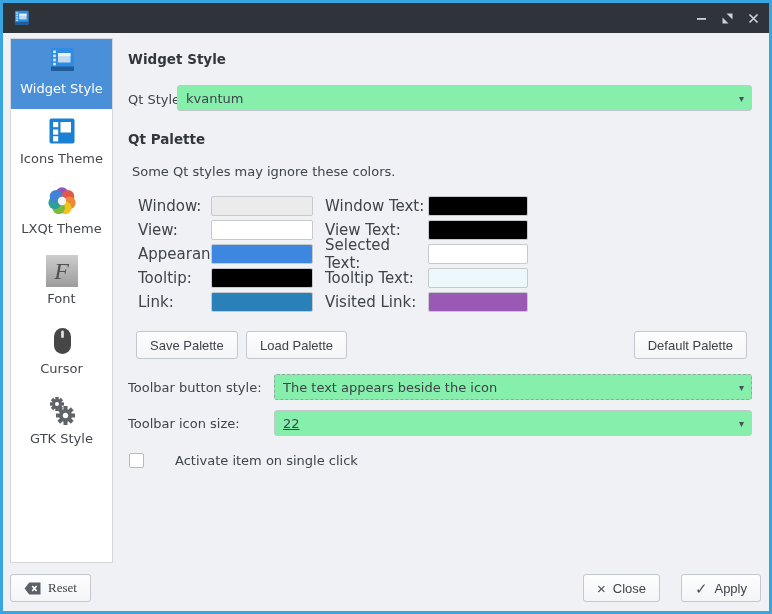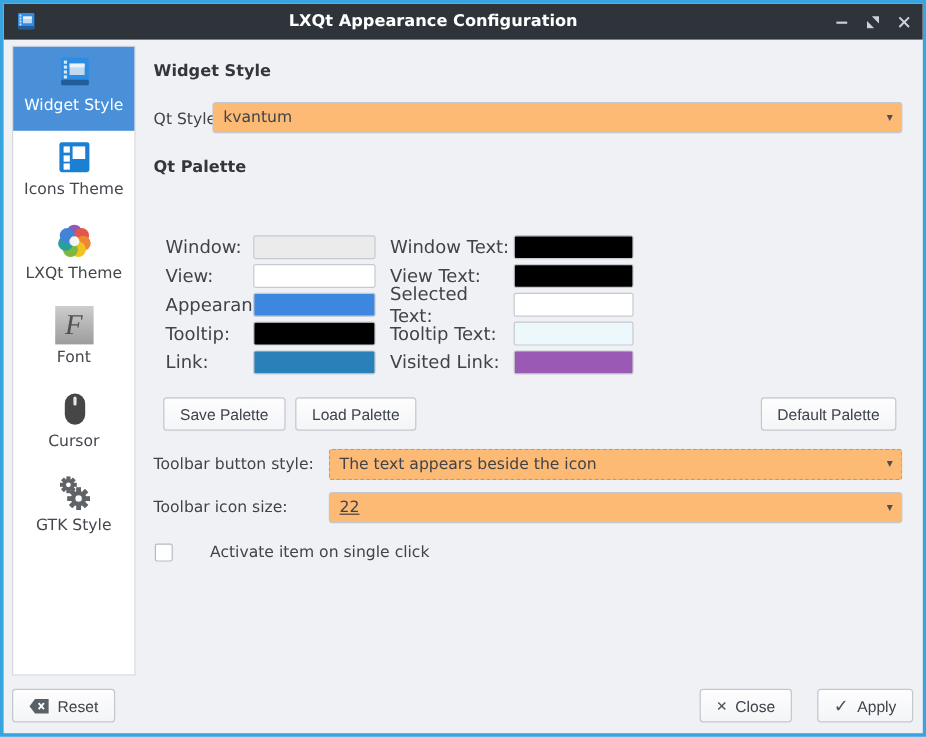--- a/index.html
+++ b/index.html
@@ -42,21 +42,21 @@
   .font-box {
     width:32px; height:32px; background:linear-gradient(180deg,#cdcdcd,#9c9c9c);
     display:flex; align-items:center; justify-content:center;
     font-family:"Liberation Serif","DejaVu Serif",serif; font-style:italic;
     font-size:24px; color:#4f5054;
   }
   
   .hsection { position:absolute; font-weight:bold; font-size:13.5px; color:#33373d; }
   .flabel { position:absolute; font-size:13px; color:#3f434a; white-space:nowrap; }
   .combo {
-    position:absolute; height:26px; background:#fdba74;
+    position:absolute; height:26px; background:#86efac;
     border:1px solid #c3c8cf; border-radius:3px;
     display:flex; align-items:center; padding:0 24px 0 8px;
     font-size:13px; color:#3f434a;
   }
   .combo.focused { border:1px dashed #9ba1a9; }
   .combo .arrow {
     position:absolute; right:7px; top:50%; transform:translateY(-50%);
     font-size:10px; color:#4a4e55;
   }
   .palette-grid {
@@ -87,21 +87,20 @@
     <svg class="app-icon" viewBox="0 0 32 32">
       <rect x="5" y="3" width="23" height="23" rx="1.5" fill="#2e8de2"></rect>
       <rect x="5" y="21.5" width="23" height="4.5" rx="1" fill="#205d99"></rect>
       <rect x="12" y="8" width="12.5" height="9.5" fill="#c3d9ee"></rect>
       <rect x="12" y="8" width="12.5" height="3.2" fill="#e9f2fb"></rect>
       <rect x="7.2" y="5.5" width="2.6" height="2.6" fill="#dcebf8"></rect>
       <rect x="7.2" y="9.6" width="2.6" height="2.6" fill="#dcebf8"></rect>
       <rect x="7.2" y="13.7" width="2.6" height="2.6" fill="#dcebf8"></rect>
       <rect x="7.2" y="17.8" width="2.6" height="2.6" fill="#dcebf8"></rect>
     </svg>
-    <div class="title">LXQt Appearance Configuration</div>
     <div class="win-controls">
       <div class="win-btn">
         <svg width="11" height="11" viewBox="0 0 11 11">
             <rect x="1" y="5" width="9" height="1.8" fill="#ccd2da"></rect>
           </svg>
       </div>
       <div class="win-btn">
         <svg width="11" height="11" viewBox="0 0 11 11">
           <polygon points="4.5,0.5 10.5,0.5 10.5,6.5" fill="#ccd2da"></polygon>
           <polygon points="0.5,4.5 0.5,10.5 6.5,10.5" fill="#ccd2da"></polygon>
@@ -190,20 +189,21 @@
 
   <div class="hsection" style="left:125px; top:48px;">Widget Style</div>
 
   <div class="flabel" style="left:125px; top:89px;">Qt Style</div>
   <div class="combo" style="left:174px; top:82px; width:575px;">
     <span>kvantum</span>
     <span class="arrow">▾</span>
   </div>
 
   <div class="hsection" style="left:125px; top:128px;">Qt Palette</div>
+  <div class="flabel" style="left:129px; top:161px;">Some Qt styles may ignore these colors.</div>
 
   <div class="palette-grid">
     <span class="plabel">Window:</span>
     <div class="swatch" style="background-color: rgb(235, 235, 235);"></div>
     <span></span>
     <span class="plabel">Window Text:</span>
     <div class="swatch" style="background-color: rgb(0, 0, 0);"></div>
 
     <span class="plabel">View:</span>
     <div class="swatch" style="background-color: rgb(255, 255, 255);"></div>
@@ -248,21 +248,21 @@
 
   <div class="flabel" style="left:125px; top:413px;">Toolbar icon size:</div>
   <div class="combo" style="left:271px; top:407px; width:478px;text-decoration:underline;">
     <span>22</span>
     <span class="arrow">▾</span>
   </div>
 
   <div class="checkbox"></div>
   <div class="flabel" style="left:149px; top:450px;margin-left:23px;">Activate item on single click</div>
 
-  <button class="btn" style="left:7px; top:571px;">
+  <button class="btn" style="left:7px; top:571px;font-family:Liberation Serif, serif;">
     <svg width="17" height="13" viewBox="0 0 17 13">
       <path d="M5.2,0.5 H16.5 V12.5 H5.2 L0.6,6.5 Z" fill="#5b6067"></path>
       <path d="M8.2,4 L12.6,9 M12.6,4 L8.2,9" stroke="#ffffff" stroke-width="1.6"></path>
     </svg>
     <span>Reset</span>
   </button>
   <button class="btn" style="right:109px; top:571px;">
     <span class="bicon">×</span>
     <span>Close</span>
   </button>

